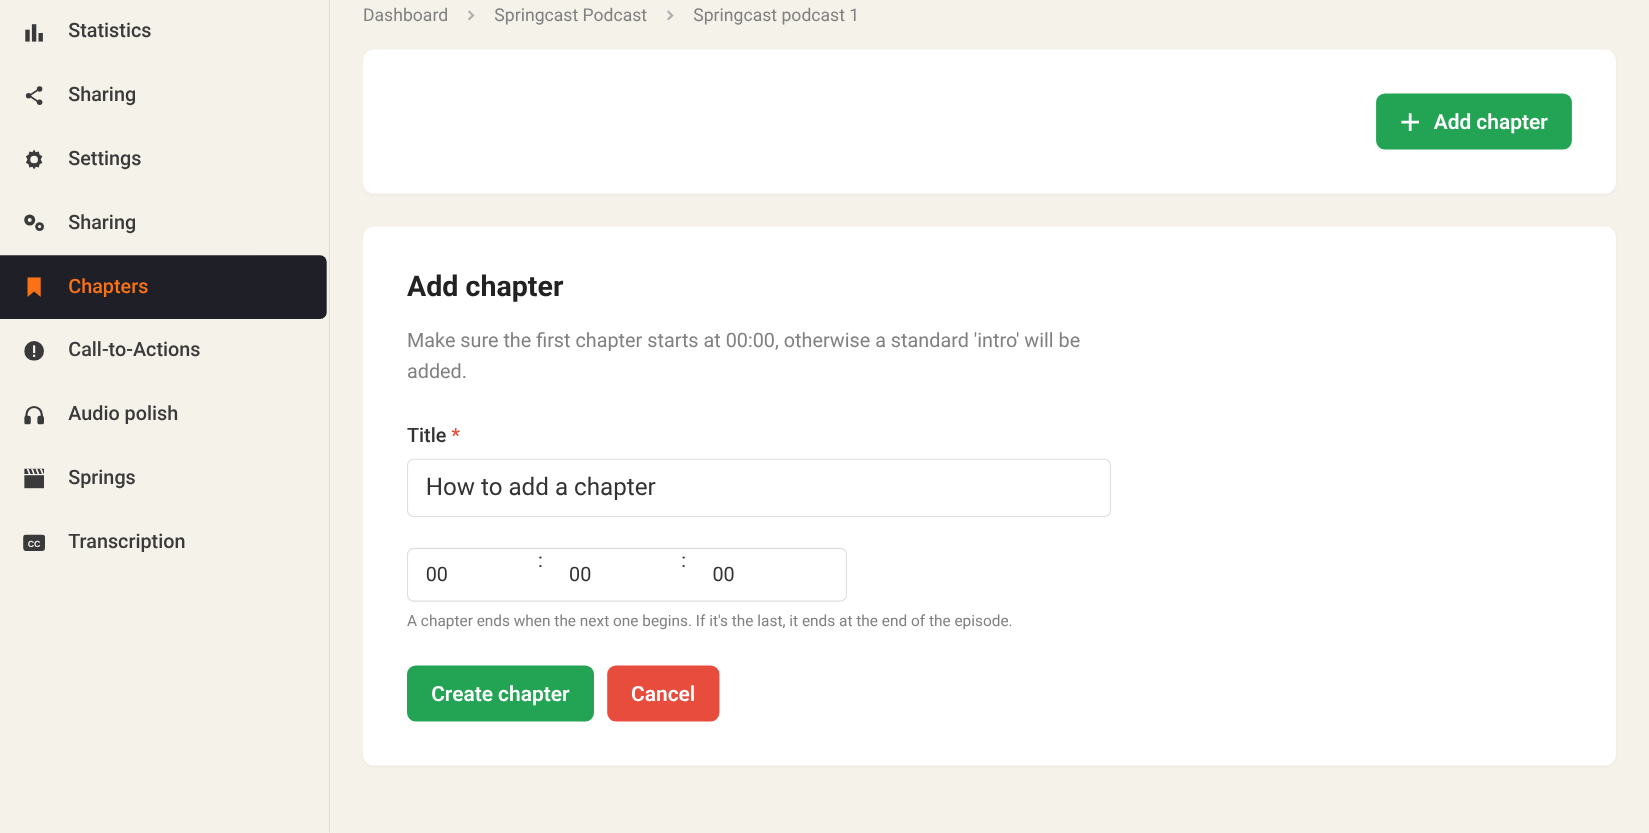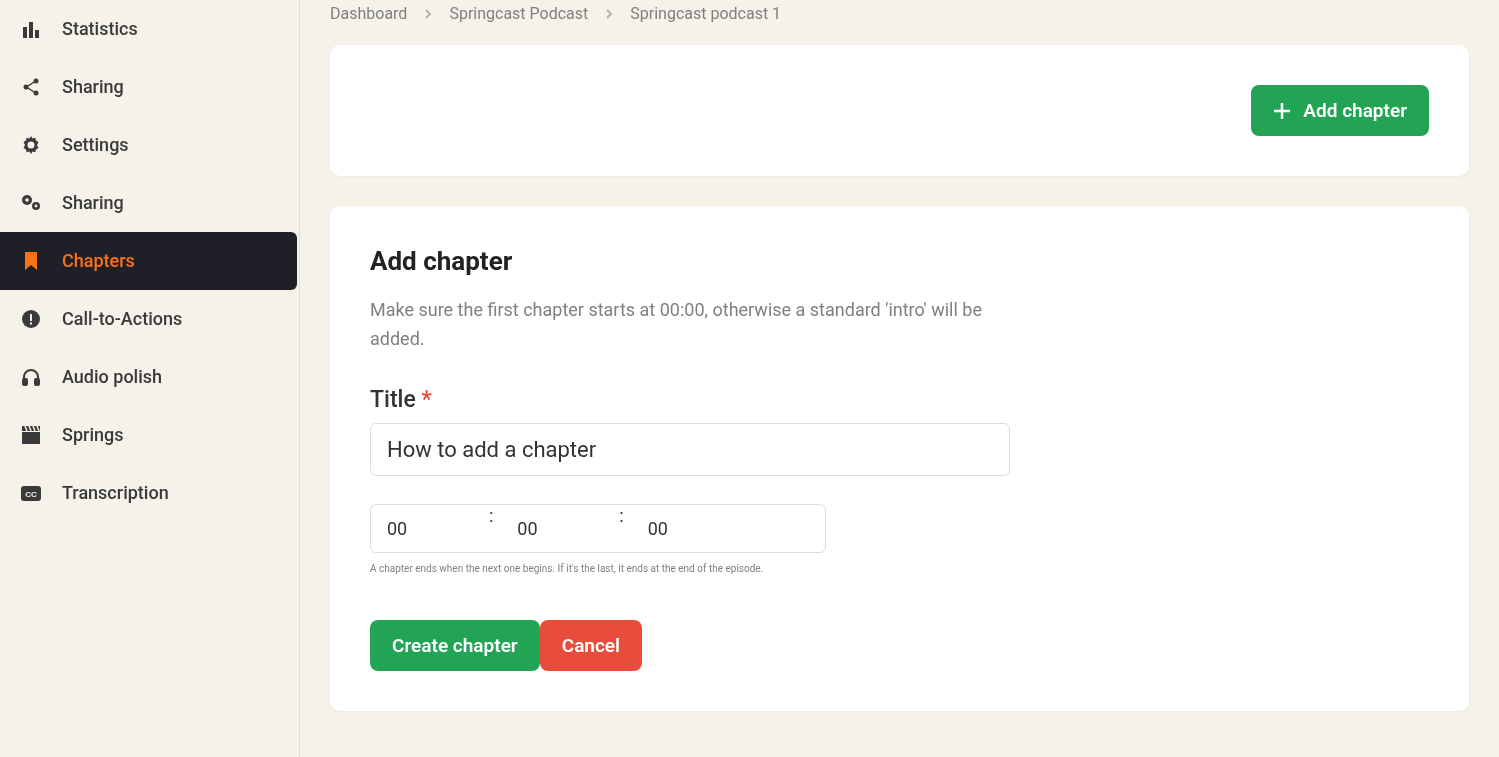--- a/index.html
+++ b/index.html
@@ -107,21 +107,21 @@
     }
     .form-description {
       color: #808080;
       font-size: 18px;
       line-height: 1.6;
       margin-bottom: 32px;
       max-width: 640px;
     }
     .form-label {
       display: block;
-      font-size: 23px;
+      font-size: 18px;
       color: #333;
       font-weight: 500;
       margin-bottom: 10px;
     }
     .required {
       color: #e74c3c;
     }
     .form-input {
       width: 640px;
       max-width: 100%;
@@ -131,45 +131,46 @@
       font-size: 22px;
       color: #333;
       font-family: inherit;
       margin-bottom: 28px;
     }
     .time-row {
       display: flex;
       align-items: flex-start;
       border: 1px solid #ddd;
       border-radius: 6px;
-      width: 456px;
+      width: 400px;
       margin-bottom: 10px;
     }
     .time-input {
       border: none;
       padding: 13px 16px;
       font-size: 18px;
       color: #333;
       font-family: inherit;
       width: 110px;
       outline: none;
       background: transparent;
     }
     .time-sep {
       color: #333;
       font-size: 18px;
       padding: 0 8px;
     }
     .form-help {
       color: #808080;
-      font-size: 10px;
-      margin-bottom: 46px;
+      font-size: 14px;
+      margin-bottom: 32px;
     }
     .button-row {
       display: flex;
+      gap: 12px;
     }
     svg {
       display: block;
     }
   </style>
 </head>
 <body>
 
 <div class="sidebar">
   <div class="sidebar-item">

